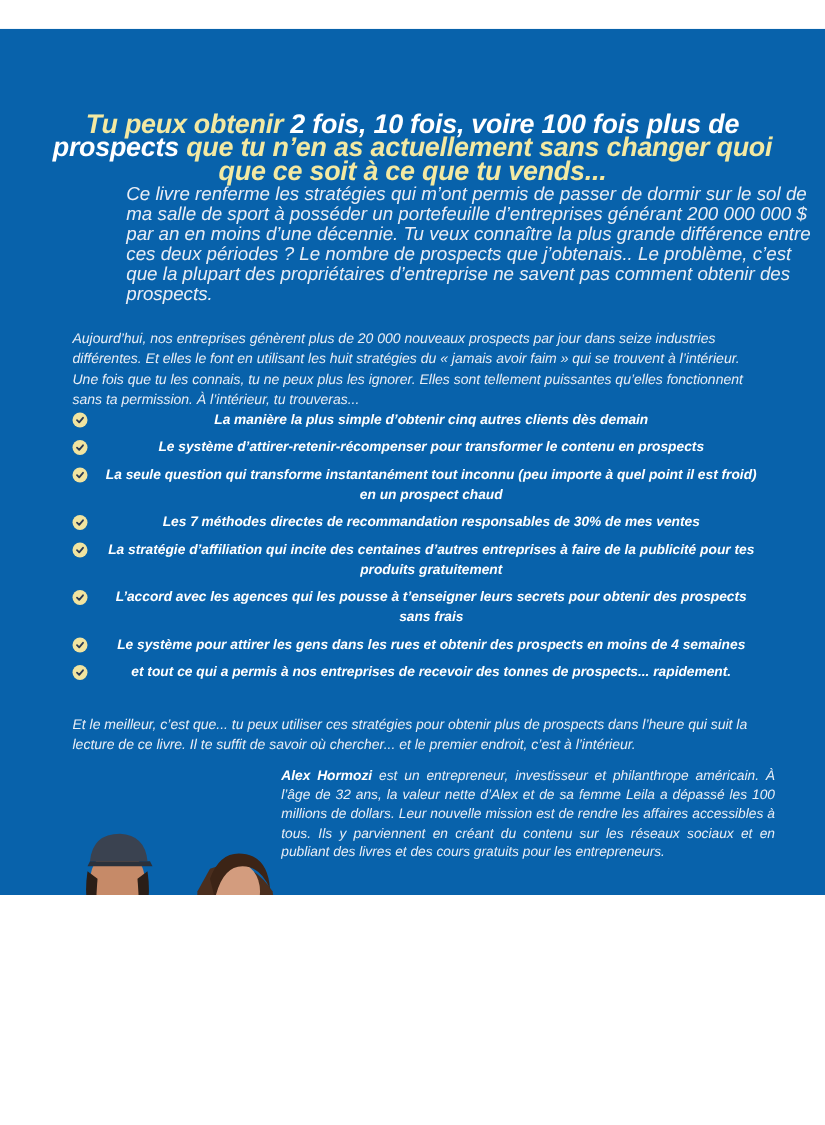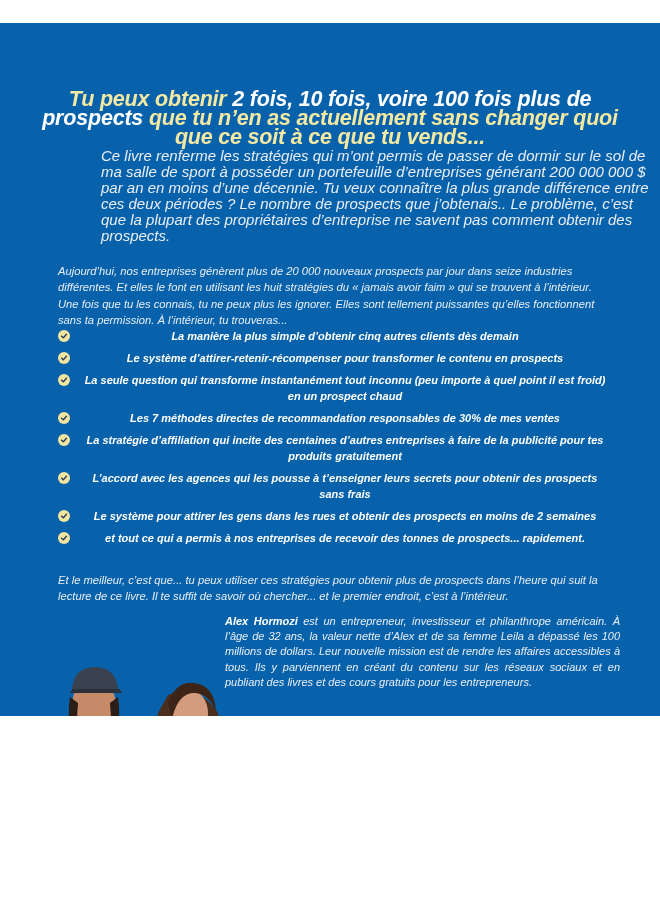--- a/index.html
+++ b/index.html
@@ -130,21 +130,21 @@
         </span><span>La stratégie d’affiliation qui incite des centaines d’autres entreprises à faire de la publicité pour tes produits gratuitement</span></li>
     <li><span class="chk">
           <svg viewBox="0 0 10 10">
             <path d="M2 5.2 L4.2 7.3 L8 2.8" stroke="#2a3a55" stroke-width="1.8" fill="none" stroke-linecap="round" stroke-linejoin="round"></path>
           </svg>
         </span><span>L’accord avec les agences qui les pousse à t’enseigner leurs secrets pour obtenir des prospects sans frais</span></li>
     <li><span class="chk">
           <svg viewBox="0 0 10 10">
             <path d="M2 5.2 L4.2 7.3 L8 2.8" stroke="#2a3a55" stroke-width="1.8" fill="none" stroke-linecap="round" stroke-linejoin="round"></path>
           </svg>
-        </span><span>Le système pour attirer les gens dans les rues et obtenir des prospects en moins de 2 semaines</span></li>
+        </span><span>Le système pour attirer les gens dans les rues et obtenir des prospects en moins de 4 semaines</span></li>
     <li><span class="chk">
           <svg viewBox="0 0 10 10">
             <path d="M2 5.2 L4.2 7.3 L8 2.8" stroke="#2a3a55" stroke-width="1.8" fill="none" stroke-linecap="round" stroke-linejoin="round"></path>
           </svg>
         </span><span>et tout ce qui a permis à nos entreprises de recevoir des tonnes de prospects... rapidement.</span></li>
   </ul>
 
   <p class="para3">Et le meilleur, c’est que... tu peux utiliser ces stratégies pour obtenir plus de prospects dans l’heure qui suit la lecture de ce livre. Il te suffit de savoir où chercher... et le premier endroit, c’est à l’intérieur.</p>
 
   <p class="bio"><b>Alex Hormozi</b><span> est un entrepreneur, investisseur et philanthrope américain. À l’âge de 32 ans, la valeur nette d’Alex et de sa femme Leila a dépassé les 100 millions de dollars. Leur nouvelle mission est de rendre les affaires accessibles à tous. Ils y parviennent en créant du contenu sur les réseaux sociaux et en publiant des livres et des cours gratuits pour les entrepreneurs.</span></p>

